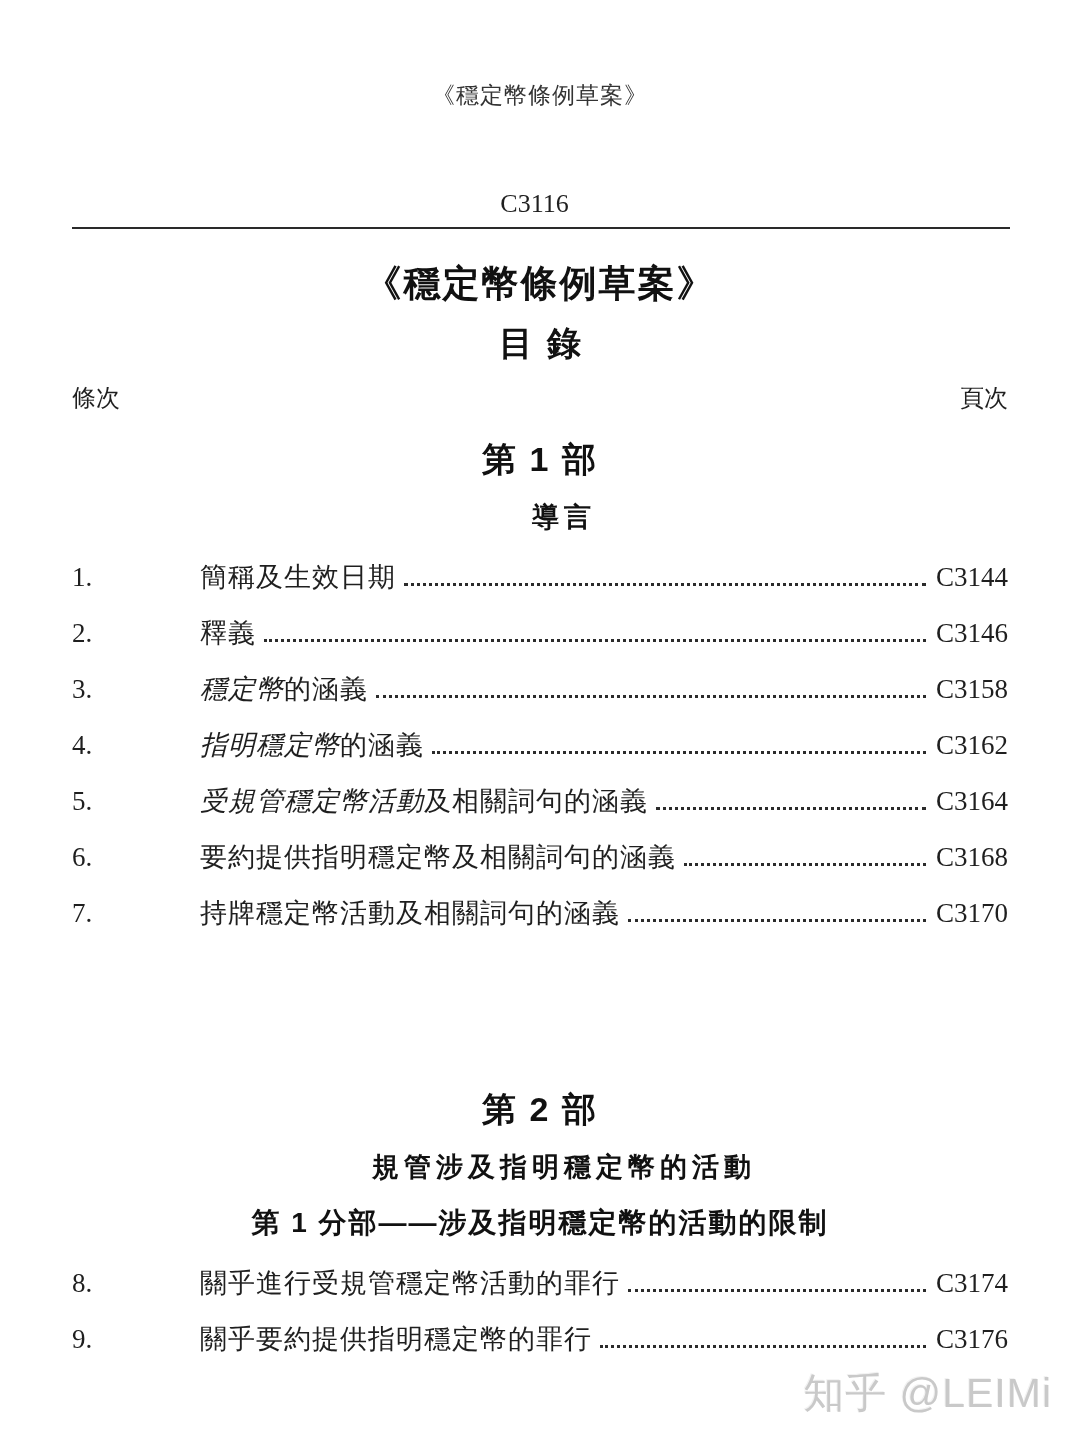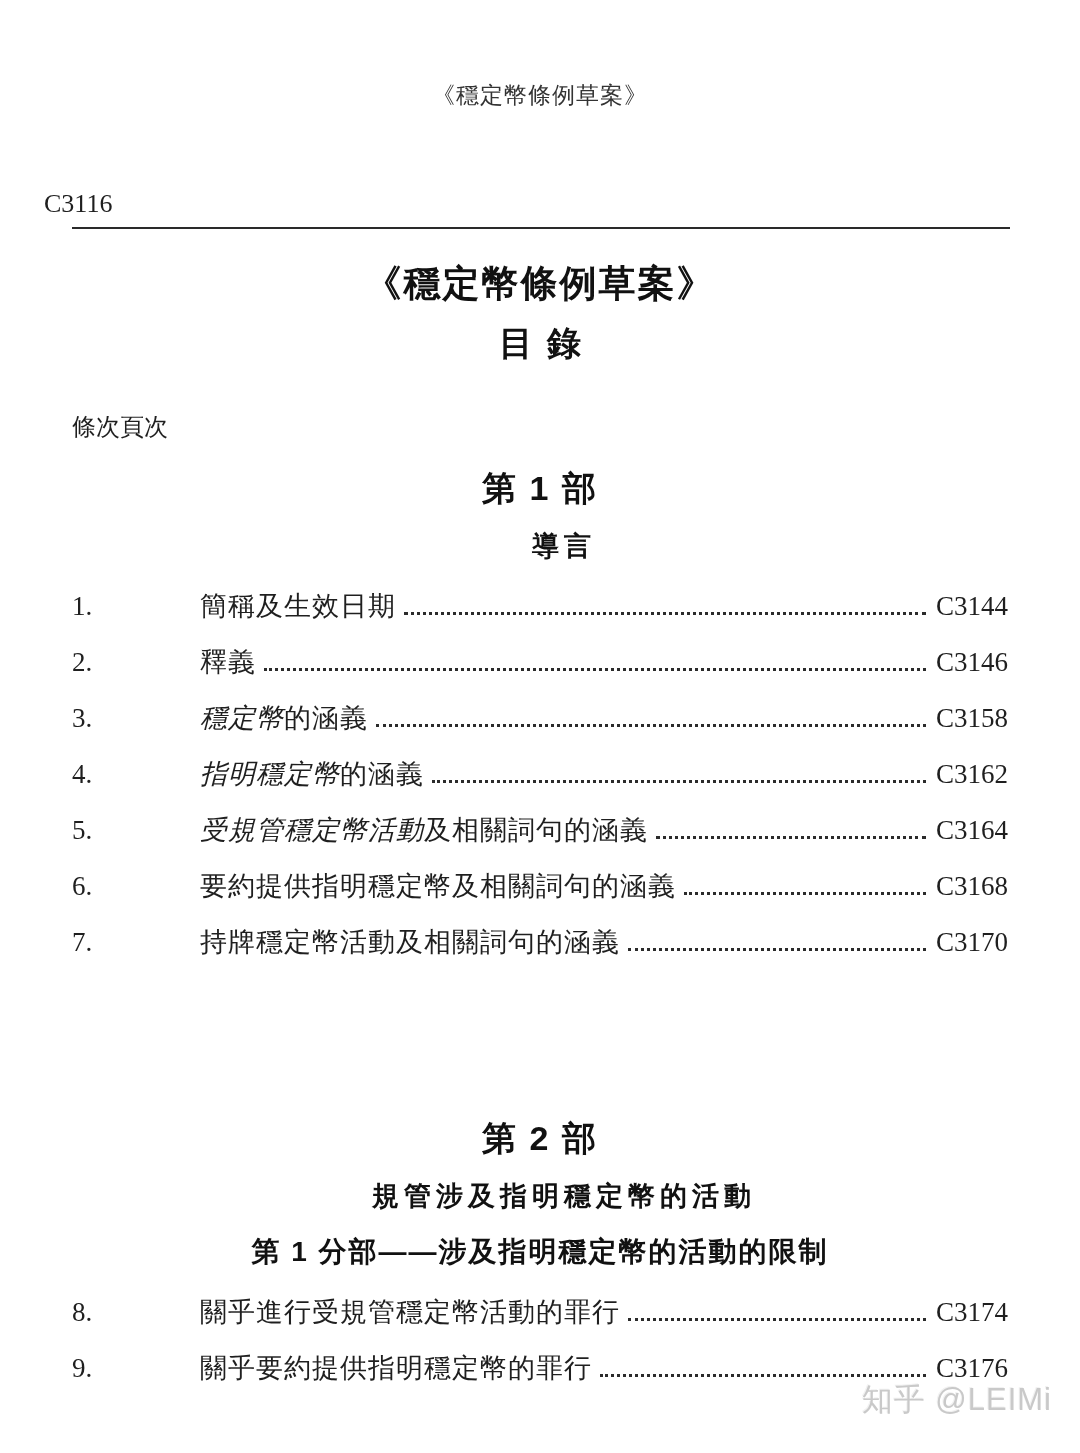--- a/index.html
+++ b/index.html
@@ -15,23 +15,24 @@
   }
   .running-header {
     padding-top: 84px;
     text-align: center;
     font-size: 23px;
     line-height: 1;
     color: #333333;
     letter-spacing: 1px;
   }
   .folio-row {
-    margin: 84px 72px 0 44px;
+    margin: 84px 72px 0 61px;
     font-size: 26px;
     line-height: 1;
+    text-align: center;
   }
   .rule {
     margin: 10px 70px 0 72px;
     border-top: 2px solid #2a2a2a;
     height: 0;
   }
   .doc-title {
     margin: 36px 0 0 0;
     text-align: center;
     font-family: "Liberation Sans", "DejaVu Sans", sans-serif;
@@ -46,25 +47,26 @@
     text-align: center;
     font-family: "Liberation Sans", "DejaVu Sans", sans-serif;
     font-weight: 700;
     font-size: 34px;
     line-height: 1;
     color: #111111;
     letter-spacing: 14px;
     text-indent: 14px;
   }
   .cols-row {
-    margin: 55px 72px 0 72px;
+    margin: 26px 72px 0 72px;
     display: flex;
-    justify-content: flex-start;
+    justify-content: space-between;
     font-size: 24px;
     line-height: 1;
+    gap: 32px;
   }
   .toc-section { margin-top: 32px; }
   .toc-section-later { margin-top: 165px; }
   .toc-heading {
     text-align: center;
     font-family: "Liberation Sans", "DejaVu Sans", sans-serif;
     font-weight: 700;
     color: #111111;
     line-height: 1;
   }
@@ -89,21 +91,21 @@
     border-bottom: 3px dotted #2b2b2b;
     margin: 0 10px 0 8px;
     min-width: 20px;
   }
   .toc-page { flex: none; }
   .watermark {
     position: absolute;
     right: 28px;
     bottom: 18px;
     font-family: "Liberation Sans", "DejaVu Sans", sans-serif;
-    font-size: 31px;
+    font-size: 41px;
     color: #c9c9c9;
     text-shadow: 1px 1px 0 #ffffff, -1px -1px 0 #f2f2f2;
     letter-spacing: 1px;
   }
 </style>
 </head>
 <body>
 
 <div class="page">
 

